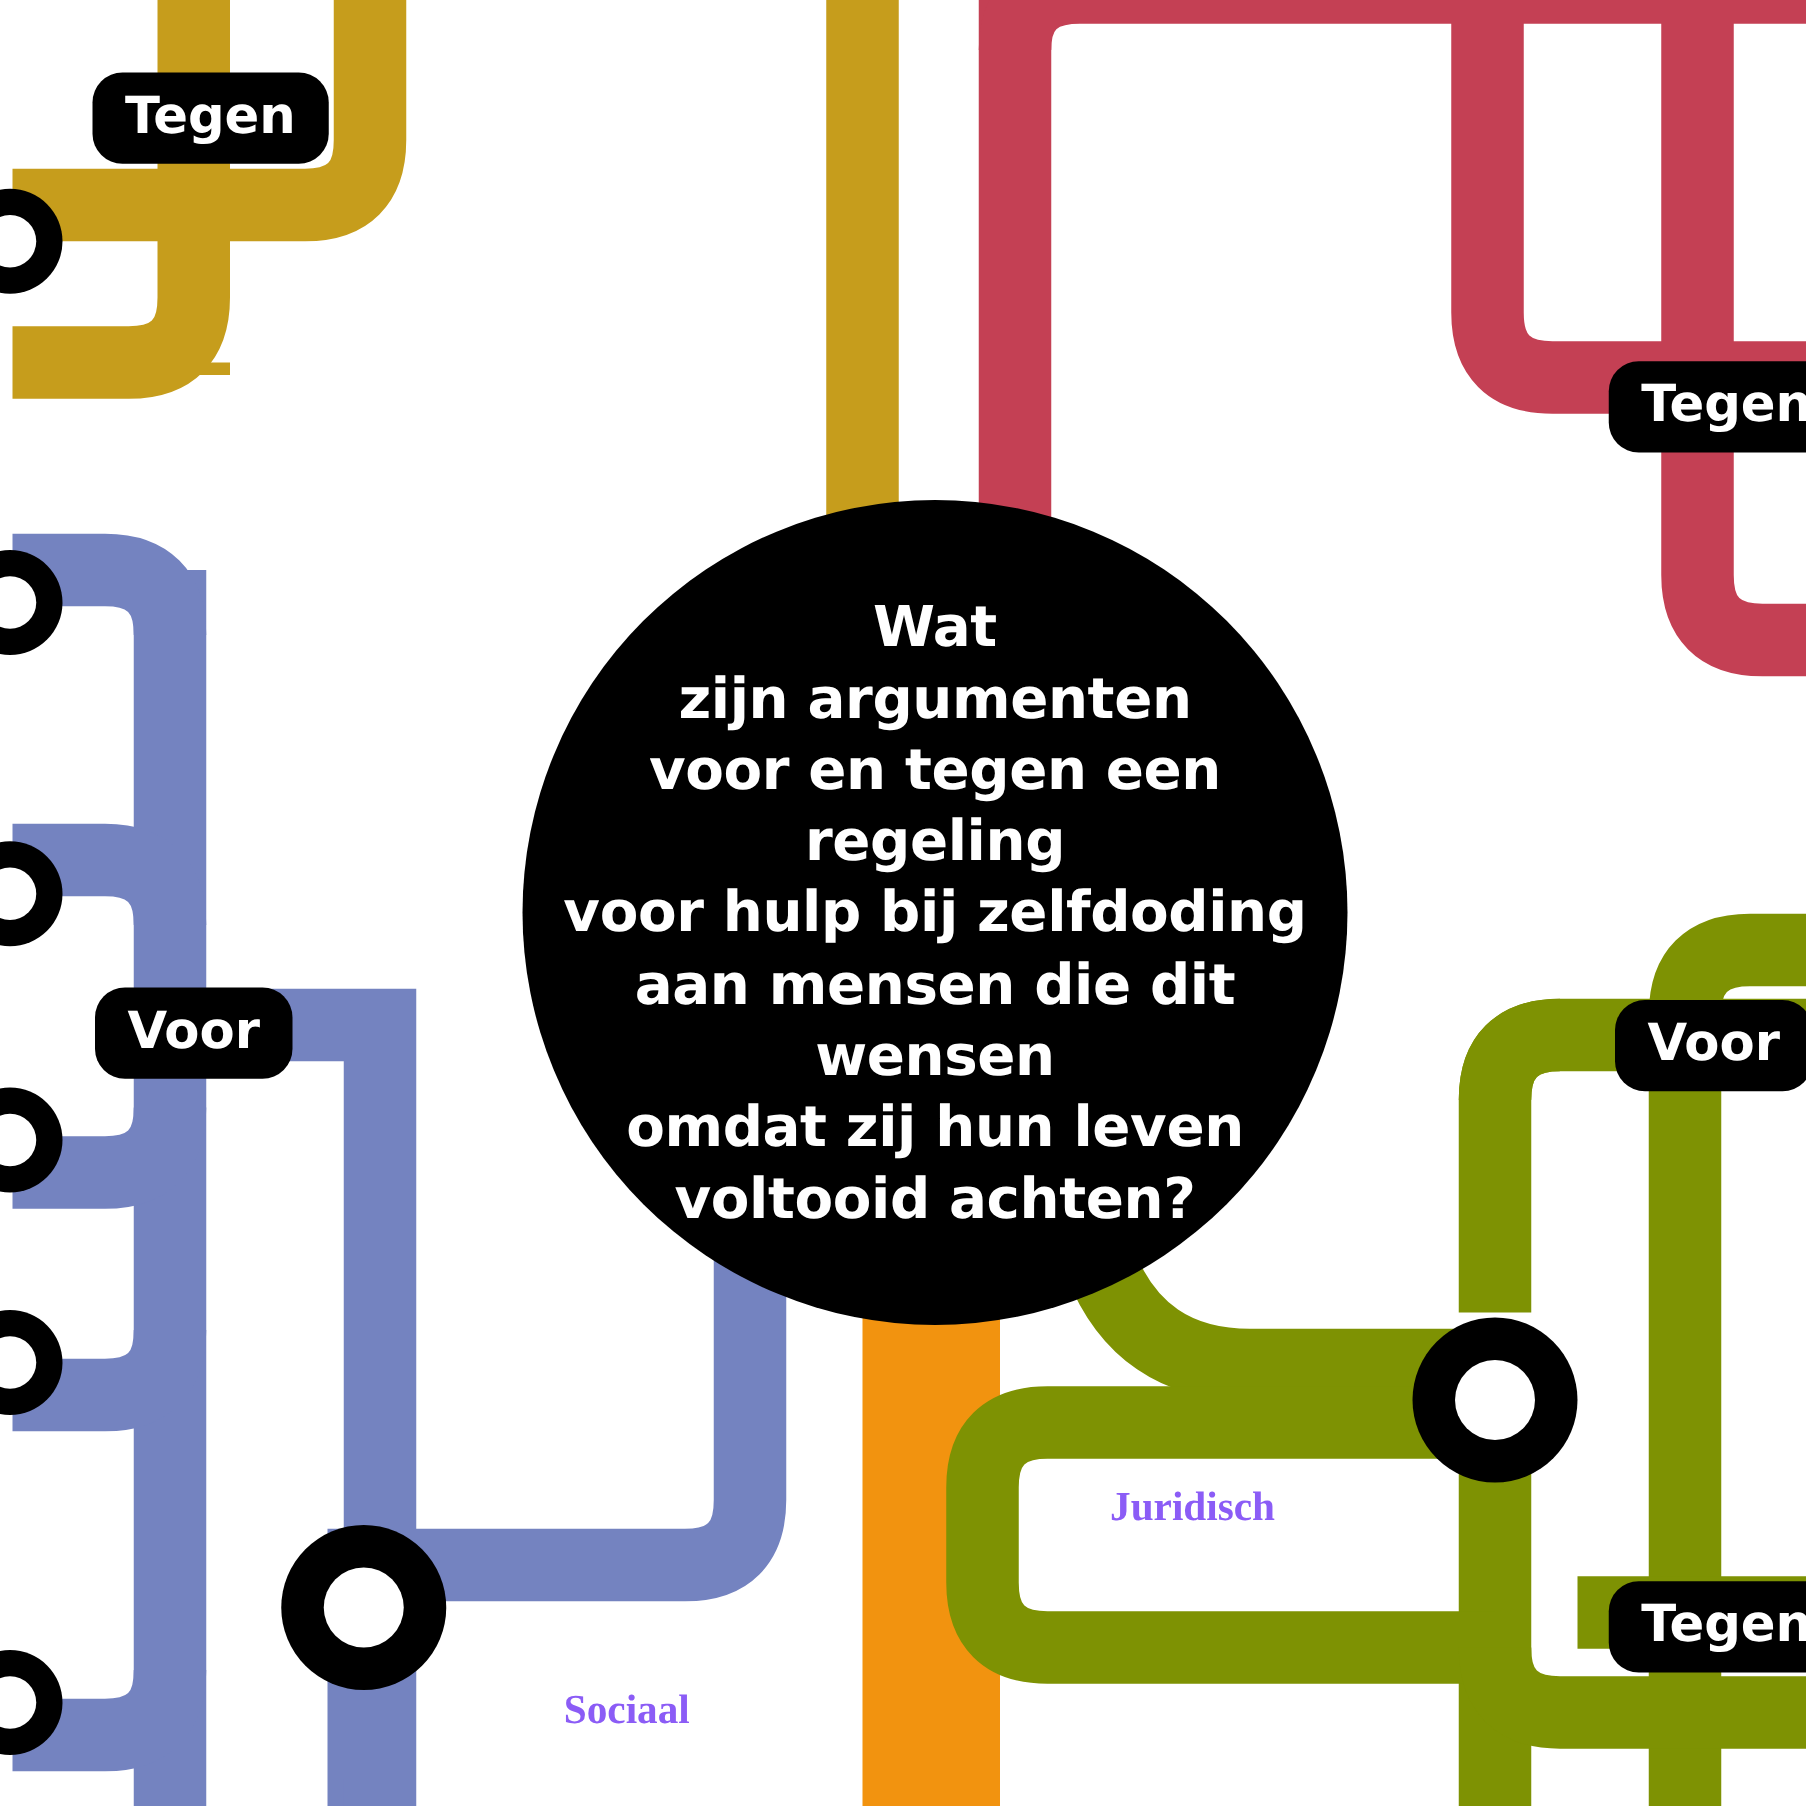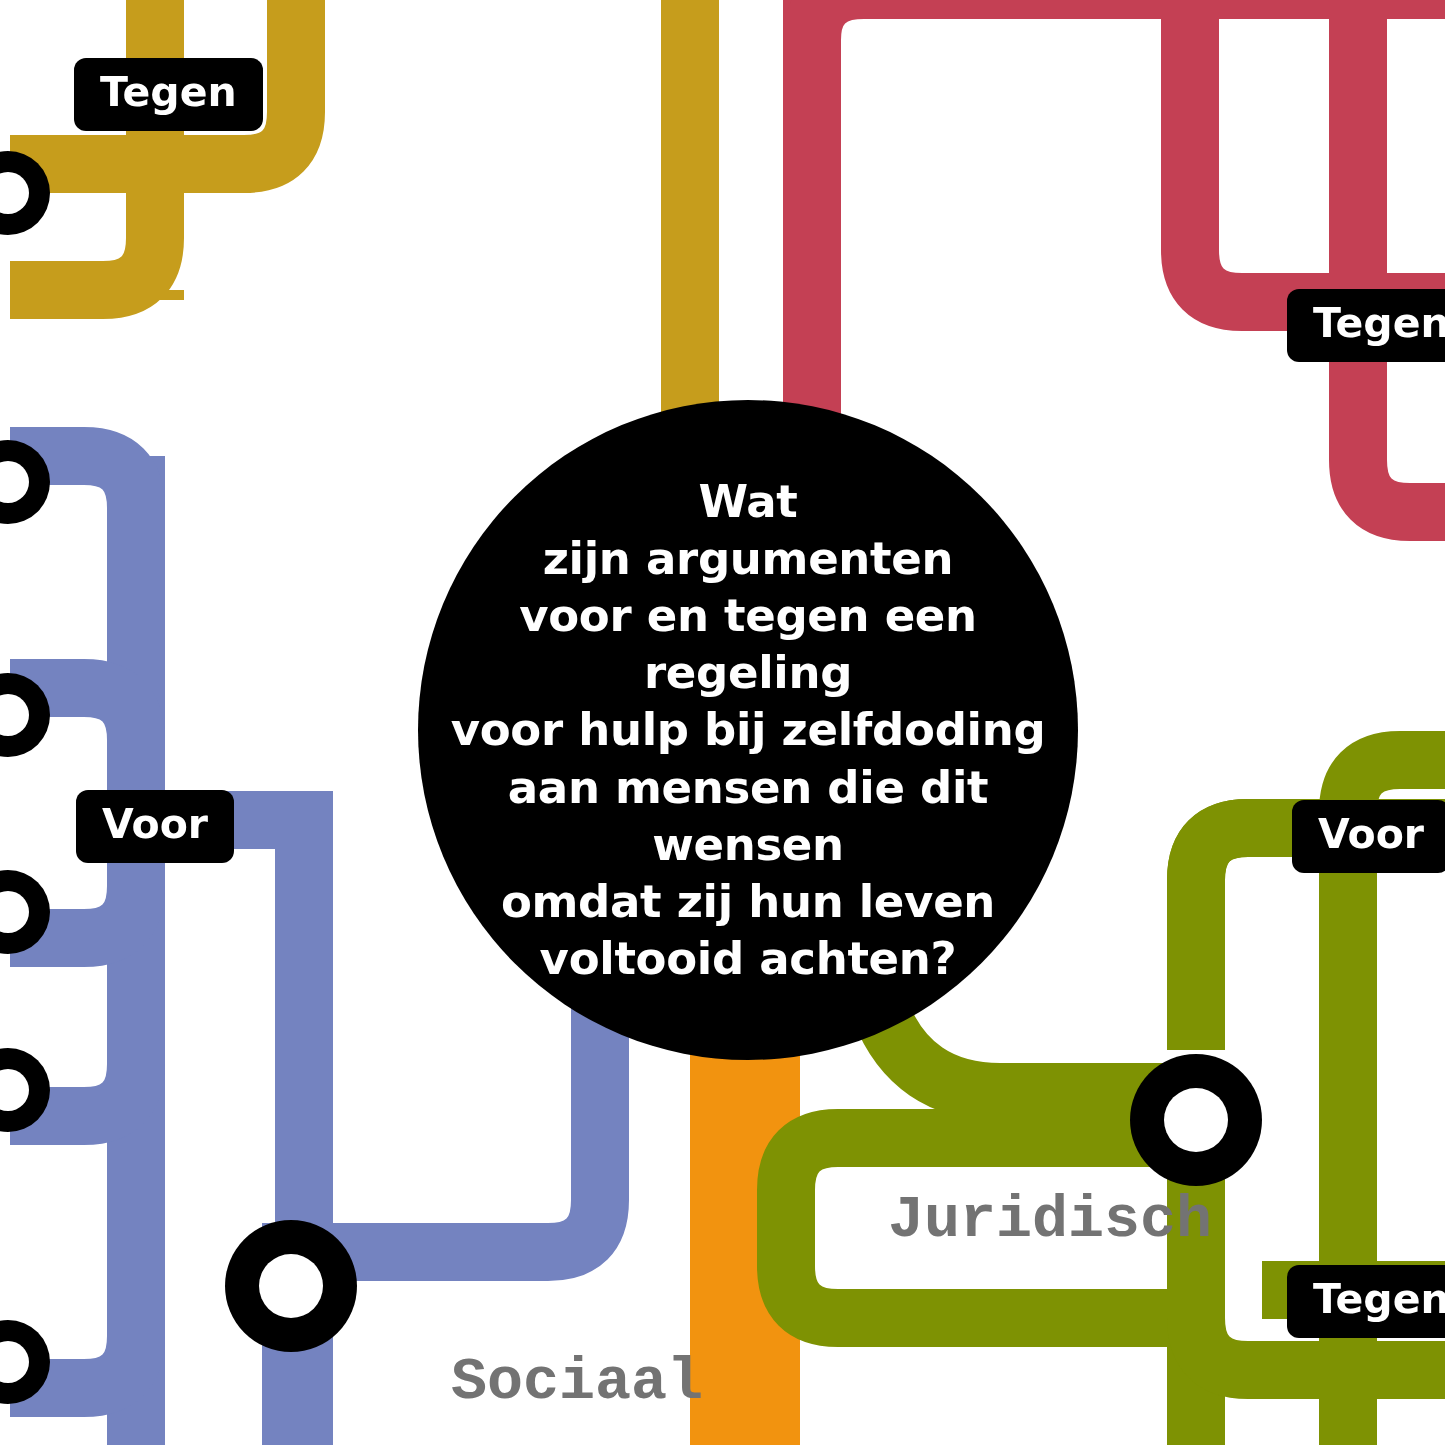--- a/index.html
+++ b/index.html
@@ -51,31 +51,31 @@
   
   .pill {
     position: absolute;
     background: #000000;
     color: #ffffff;
     font-family: "DejaVu Sans", sans-serif;
     font-weight: bold;
     font-size: 41px;
     line-height: 1;
     padding: 14px 26px 18px 26px;
-    border-radius: 12px;
+    border-radius: 24px;
     white-space: nowrap;
     z-index: 50;
   }
   
   .station-name {
     position: absolute;
-    color: #737373;
-    font-family: Liberation Mono, monospace;
+    color: #8b5cf6;
+    font-family: Liberation Serif, serif;
     font-weight: bold;
-    font-size: 60px;
+    font-size: 33px;
     line-height: 1;
     white-space: nowrap;
     z-index: 30;
   }
 </style>
 </head>
 <body>
 
 <div id="board">
 

